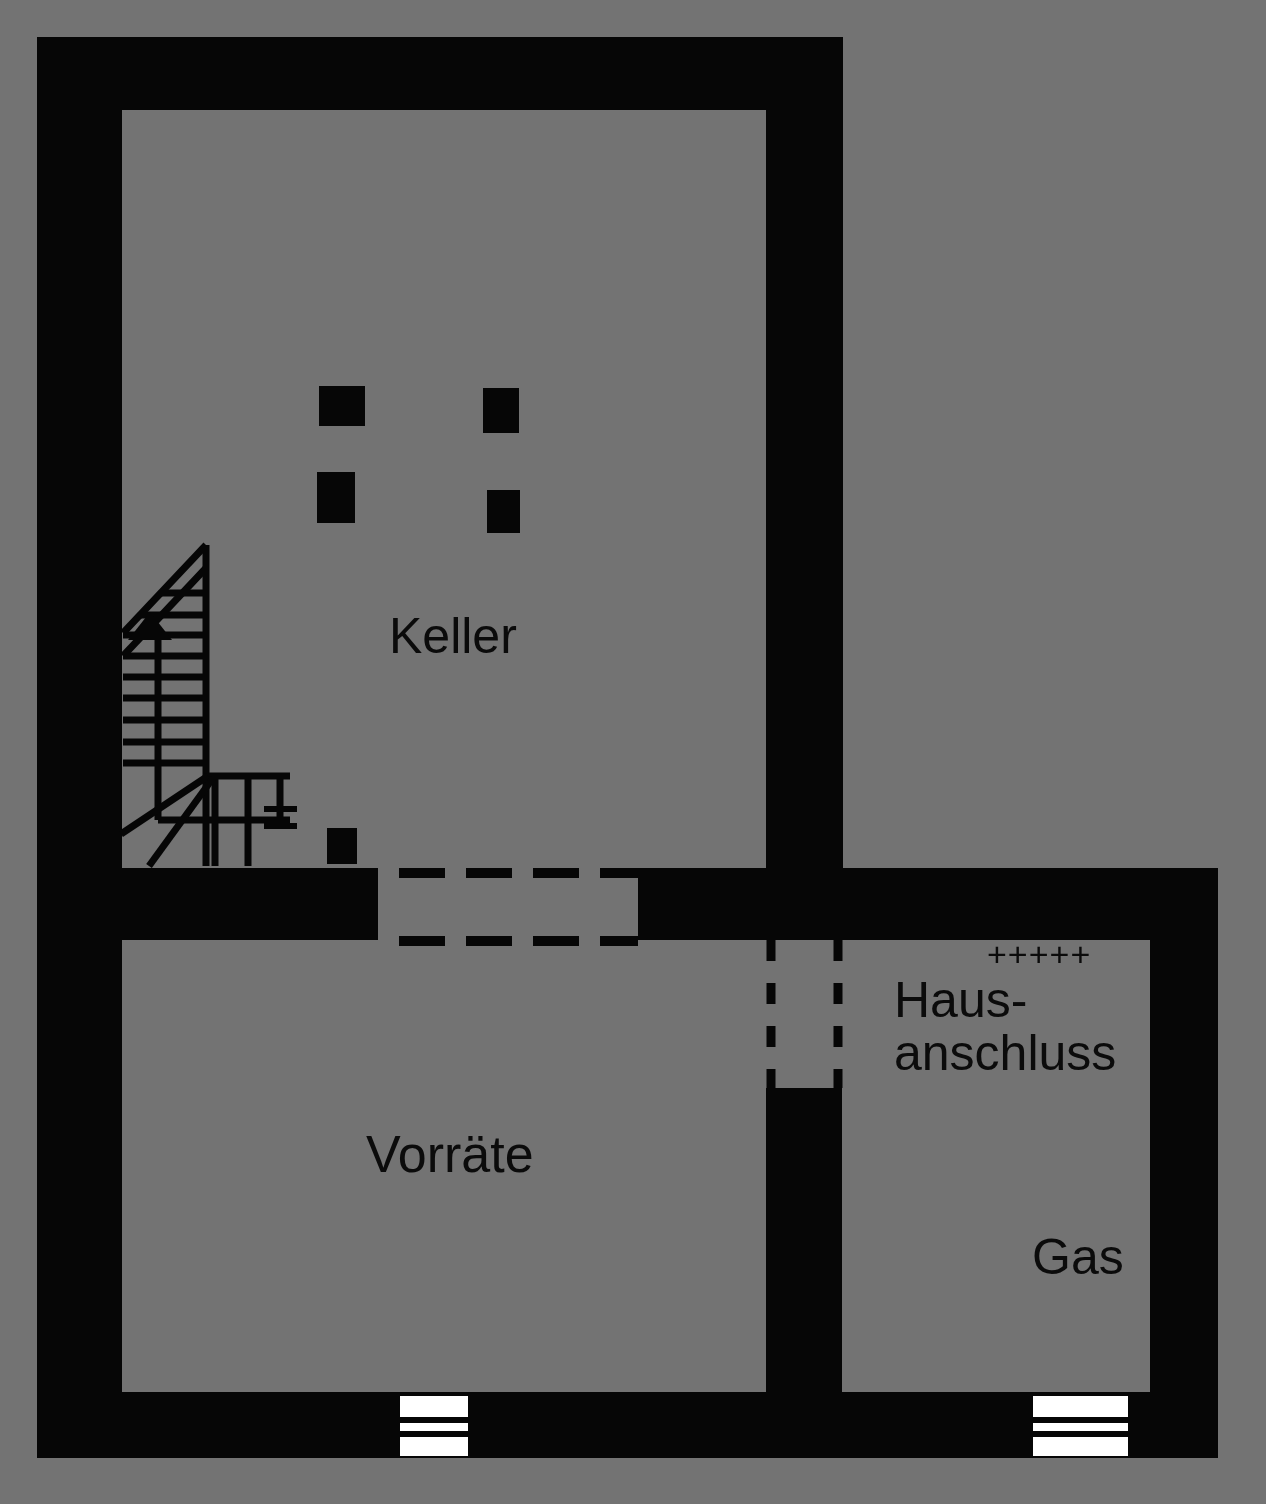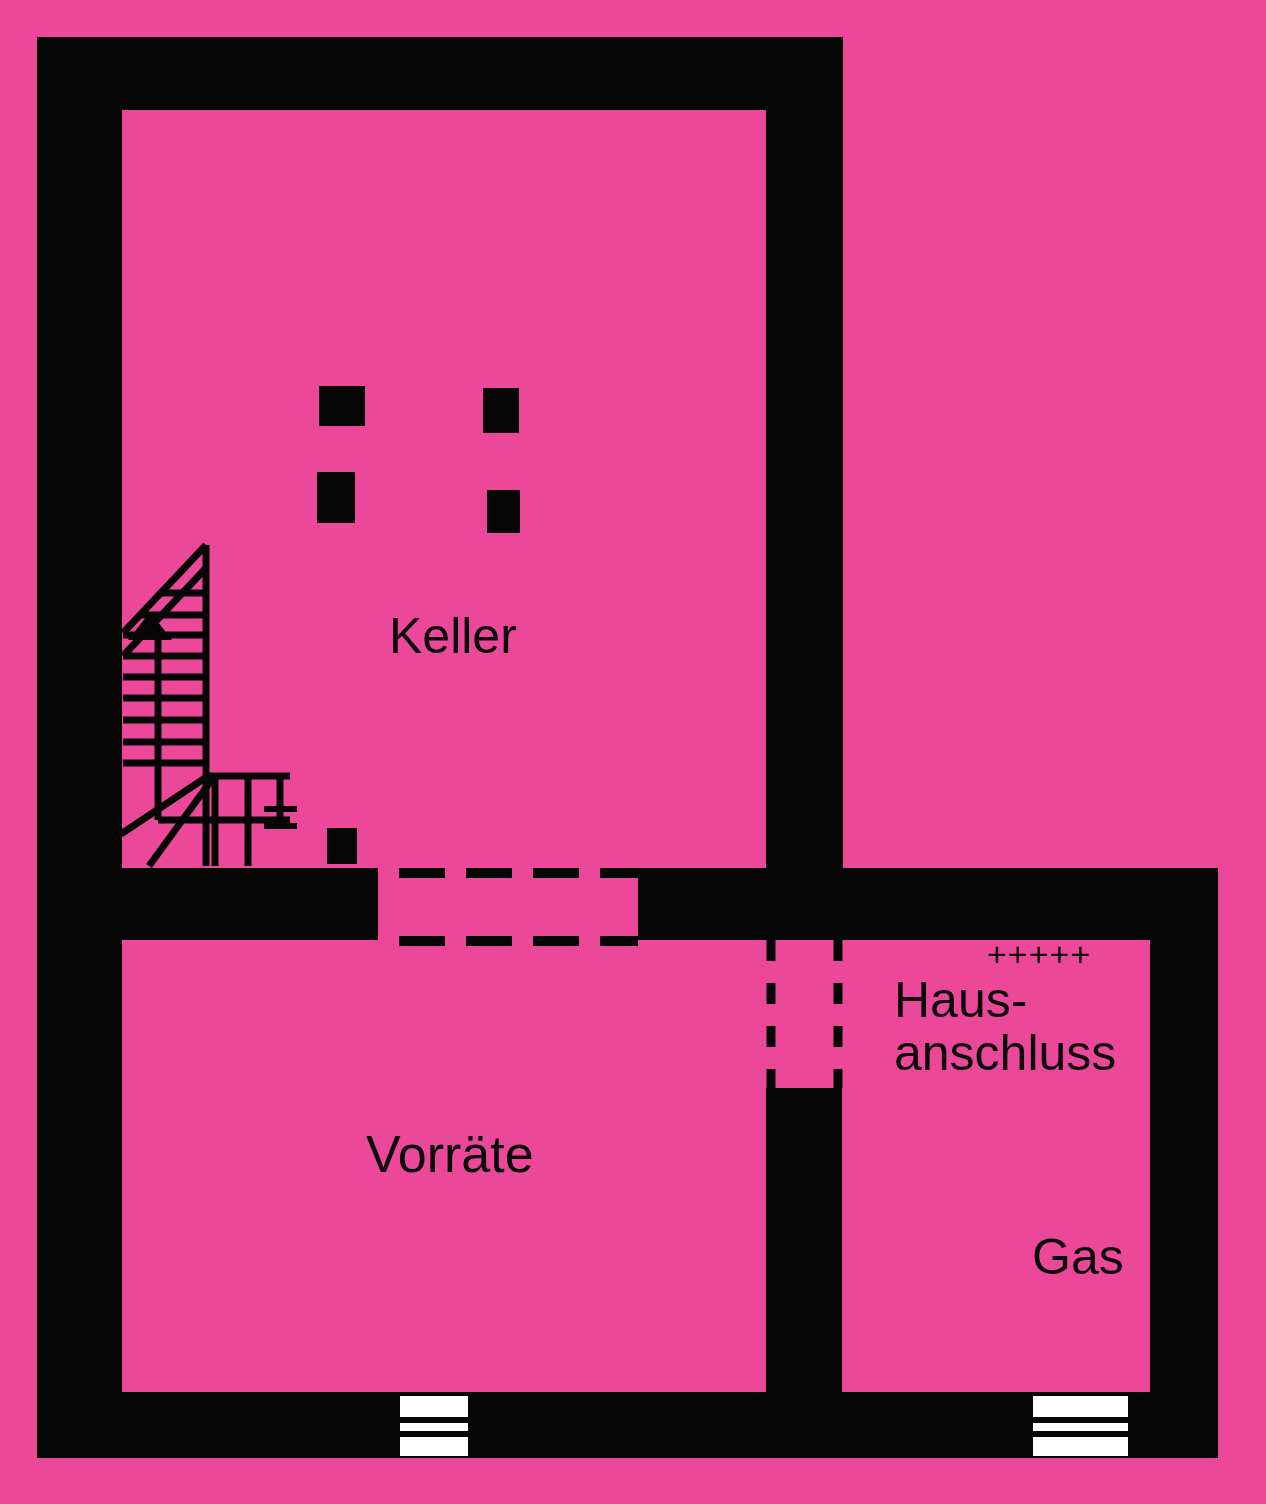--- a/index.html
+++ b/index.html
@@ -1,20 +1,20 @@
 <!DOCTYPE html>
 <html><head>
 <meta charset="utf-8">
 <style>
   html, body { margin: 0; padding: 0; background: #ffffff; }
   .stage {
     position: relative;
     width: 1266px;
     height: 1504px;
-    background: #ec4899;
+    background: #737373;
     overflow: hidden;
   }
   svg { display: block; }
   text {
     font-family: "Liberation Sans", sans-serif;
     fill: #0b0b0b;
   }
   .room-label { font-size: 50px; }
   .room-label-lg { font-size: 52px; }
   .marks { font-size: 34px; letter-spacing: 1px; }

